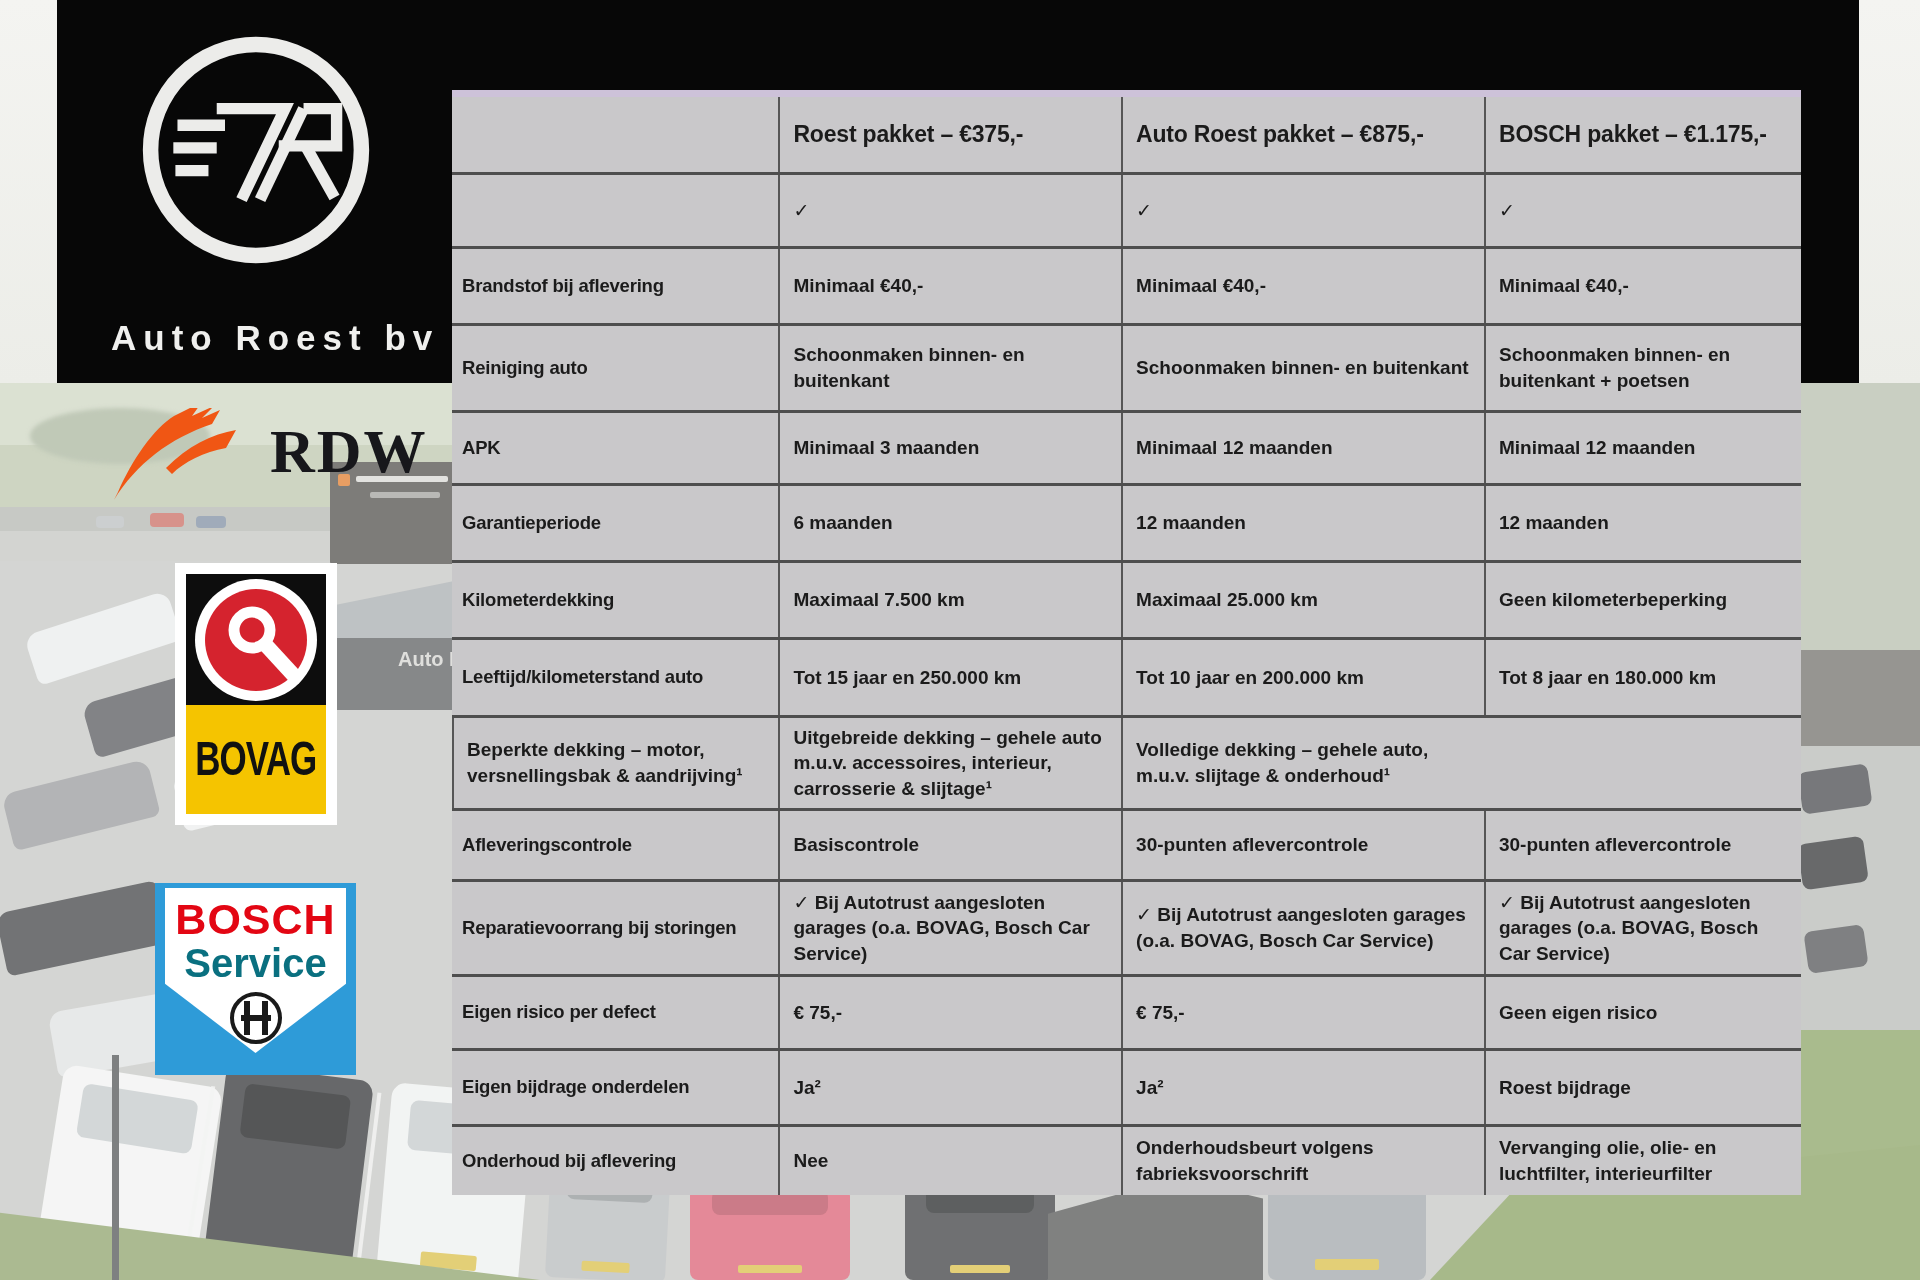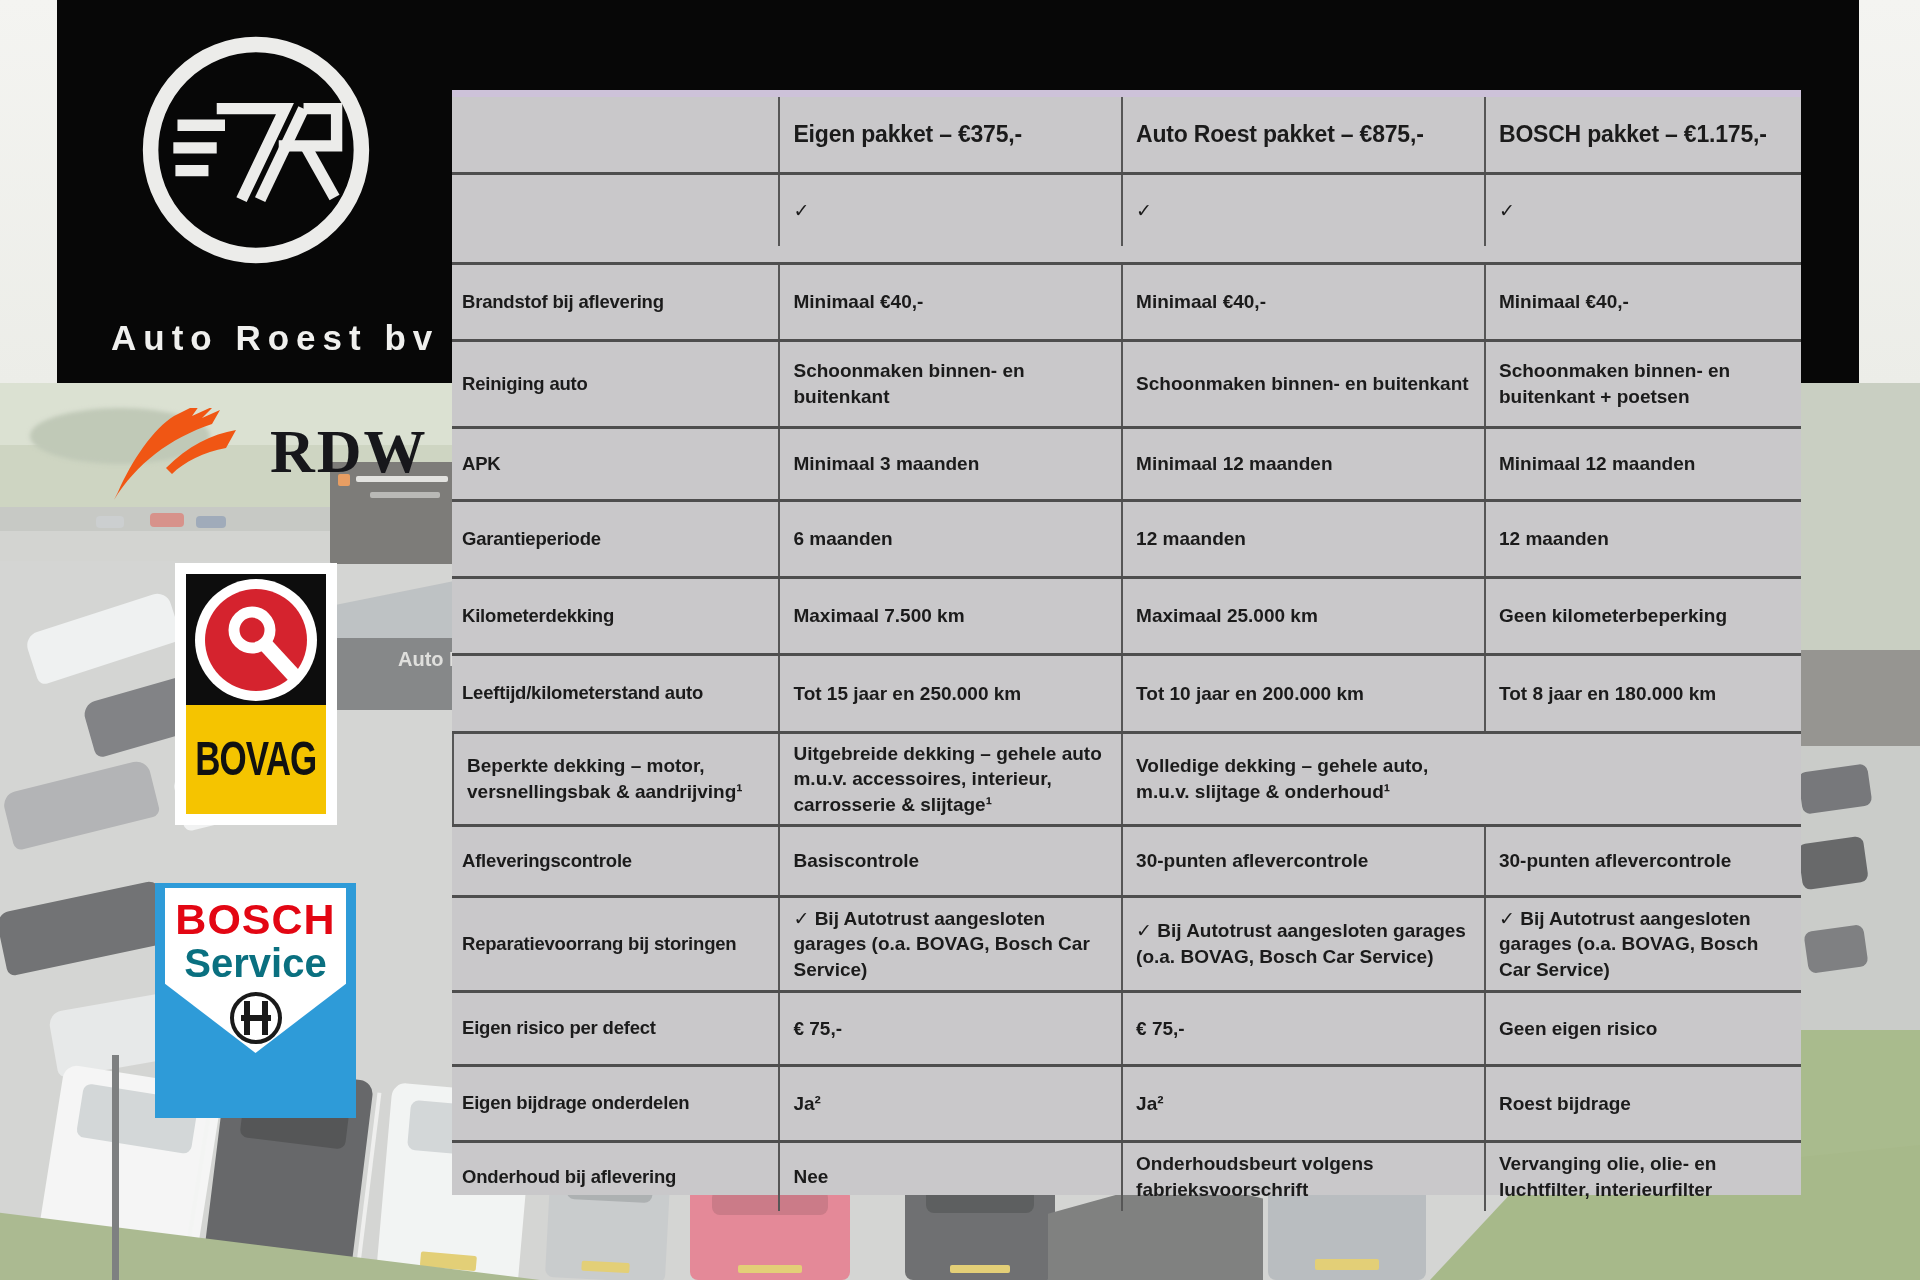--- a/index.html
+++ b/index.html
@@ -54,35 +54,35 @@
 
   
   .bovag{left:175px;top:563px;width:162px;height:262px;background:#fff;padding:11px;z-index:4;}
   .bovag-top{position:relative;width:140px;height:131px;background:#0d0d0d;}
   .bovag-whitecircle{position:absolute;left:9px;top:5px;width:122px;height:122px;background:#fff;border-radius:50%;}
   .bovag-red{position:absolute;left:10px;top:10px;width:102px;height:102px;background:#d5232e;border-radius:50%;}
   .bovag-yellow{position:relative;width:140px;height:109px;background:#f5c400;display:flex;align-items:center;justify-content:center;}
   .bovag-word{font-size:38px;font-weight:bold;color:#111;transform:scale(.92,1.25);letter-spacing:-1px;}
 
   
-  .bosch{left:155px;top:883px;width:201px;height:235px;background:#2e9bd8;z-index:4;}
+  .bosch{left:155px;top:883px;width:201px;height:192px;background:#2e9bd8;z-index:4;}
   .bosch-white{position:absolute;left:10px;top:5px;width:181px;height:165px;background:#fff;
                clip-path:polygon(0 0,100% 0,100% 58%,50% 100%,0 58%);}
   .bosch-line1{position:absolute;left:0;top:12px;width:201px;text-align:center;color:#e30613;font-size:43px;font-weight:bold;letter-spacing:1px;}
   .bosch-line2{position:absolute;left:0;top:58px;width:201px;text-align:center;color:#0a7080;font-size:40px;font-weight:bold;}
   .bosch-emblem{position:absolute;left:72px;top:106px;}
 
   
   .tbl{left:452px;top:90px;width:1349px;height:1105px;background:#c9c8ca;z-index:5;
        border-top:7px solid #cdc2d9;color:#1b1b1b;font-weight:bold;}
   .trow{display:grid;grid-template-columns:24.2% 25.4% 26.9% 23.5%;}
   .tbl > .trow + .trow{border-top:3px solid #4e4e4e;}
   .tbl > .trow:nth-child(1){height:75px;}
   .tbl > .trow:nth-child(2){height:71px;}
-  .tbl > .trow:nth-child(3){height:74px;margin-top:16px;}
+  .tbl > .trow:nth-child(3){height:74px;}
   .tbl > .trow:nth-child(4){height:84px;}
   .tbl > .trow:nth-child(5){height:70px;}
   .tbl > .trow:nth-child(6){height:74px;}
   .tbl > .trow:nth-child(7){height:74px;}
   .tbl > .trow:nth-child(8){height:75px;}
   .tbl > .trow:nth-child(9){height:90px;}
   .tbl > .trow:nth-child(10){height:68px;}
   .tbl > .trow:nth-child(11){height:92px;}
   .tbl > .trow:nth-child(12){height:71px;}
   .tbl > .trow:nth-child(13){height:73px;}
@@ -223,21 +223,21 @@
         <path d="M20 12 V46"></path>
         <path d="M38 12 V46"></path>
         <path d="M14 29 H44"></path>
       </g>
     </svg>
   </div>
 
   <div class="abs tbl">
     <div class="trow thead">
       <div class="cell lab"></div>
-      <div class="cell v">Eigen pakket – €375,-</div>
+      <div class="cell v">Roest pakket – €375,-</div>
       <div class="cell v">Auto Roest pakket – €875,-</div>
       <div class="cell v">BOSCH pakket – €1.175,-</div>
     </div>
 
     <div class="trow">
       <div class="cell lab c0"></div>
       <div class="cell v cv">✓</div>
       <div class="cell v cv">✓</div>
       <div class="cell v cv">✓</div>
     </div>

